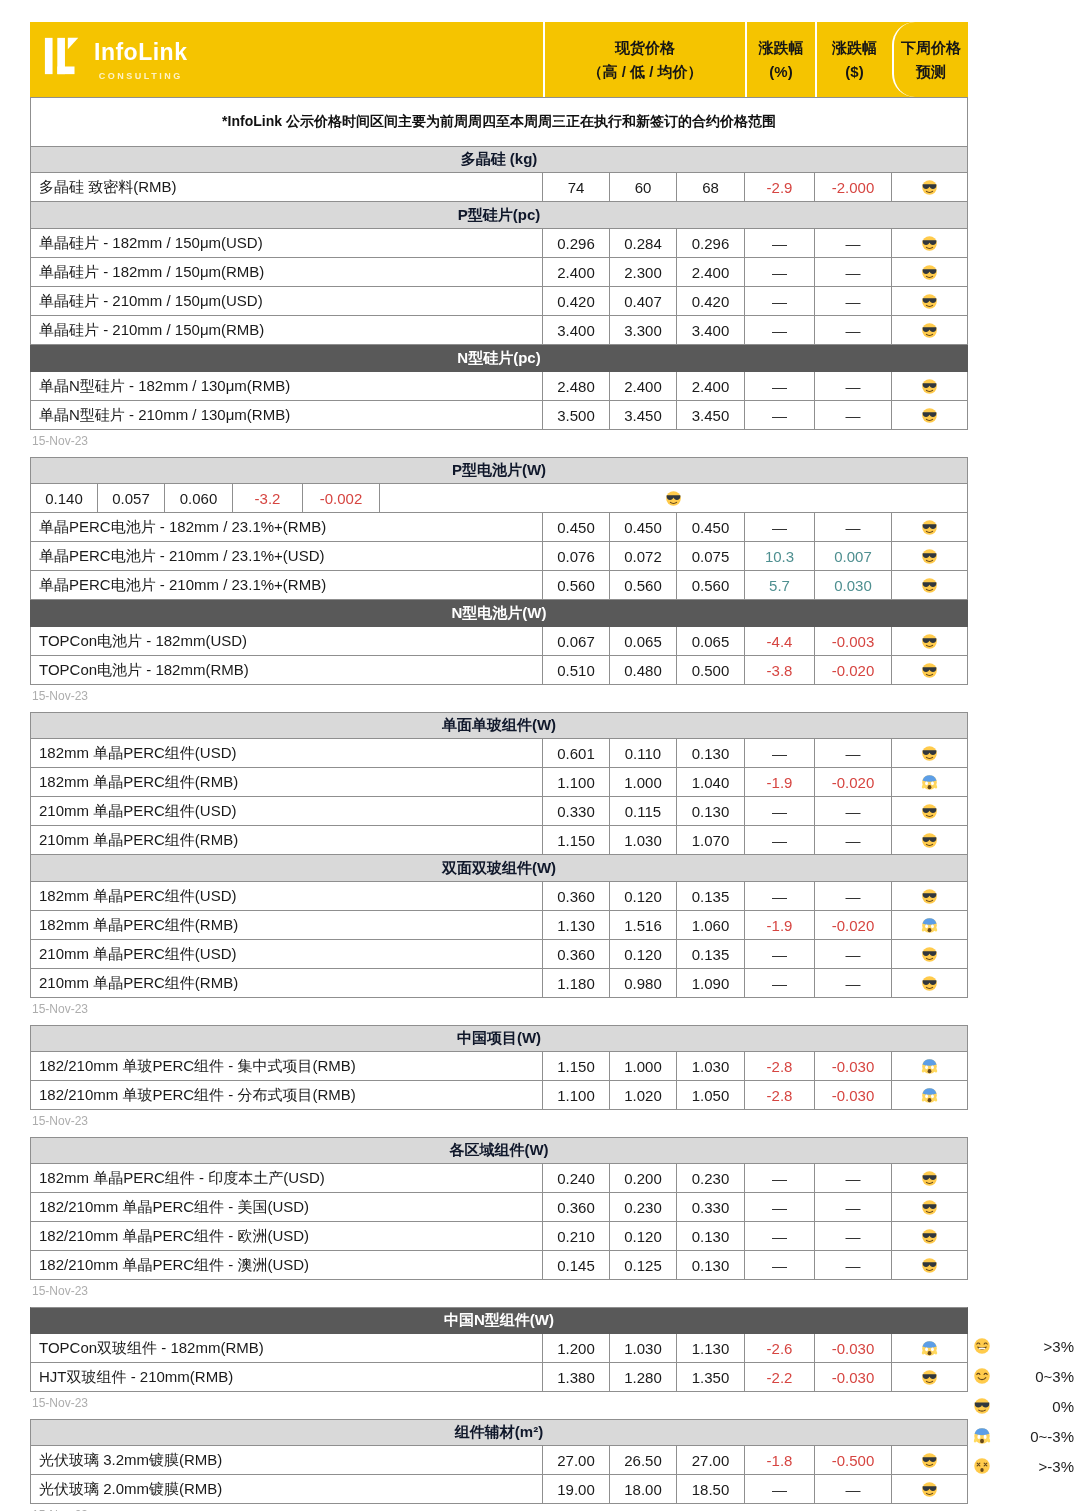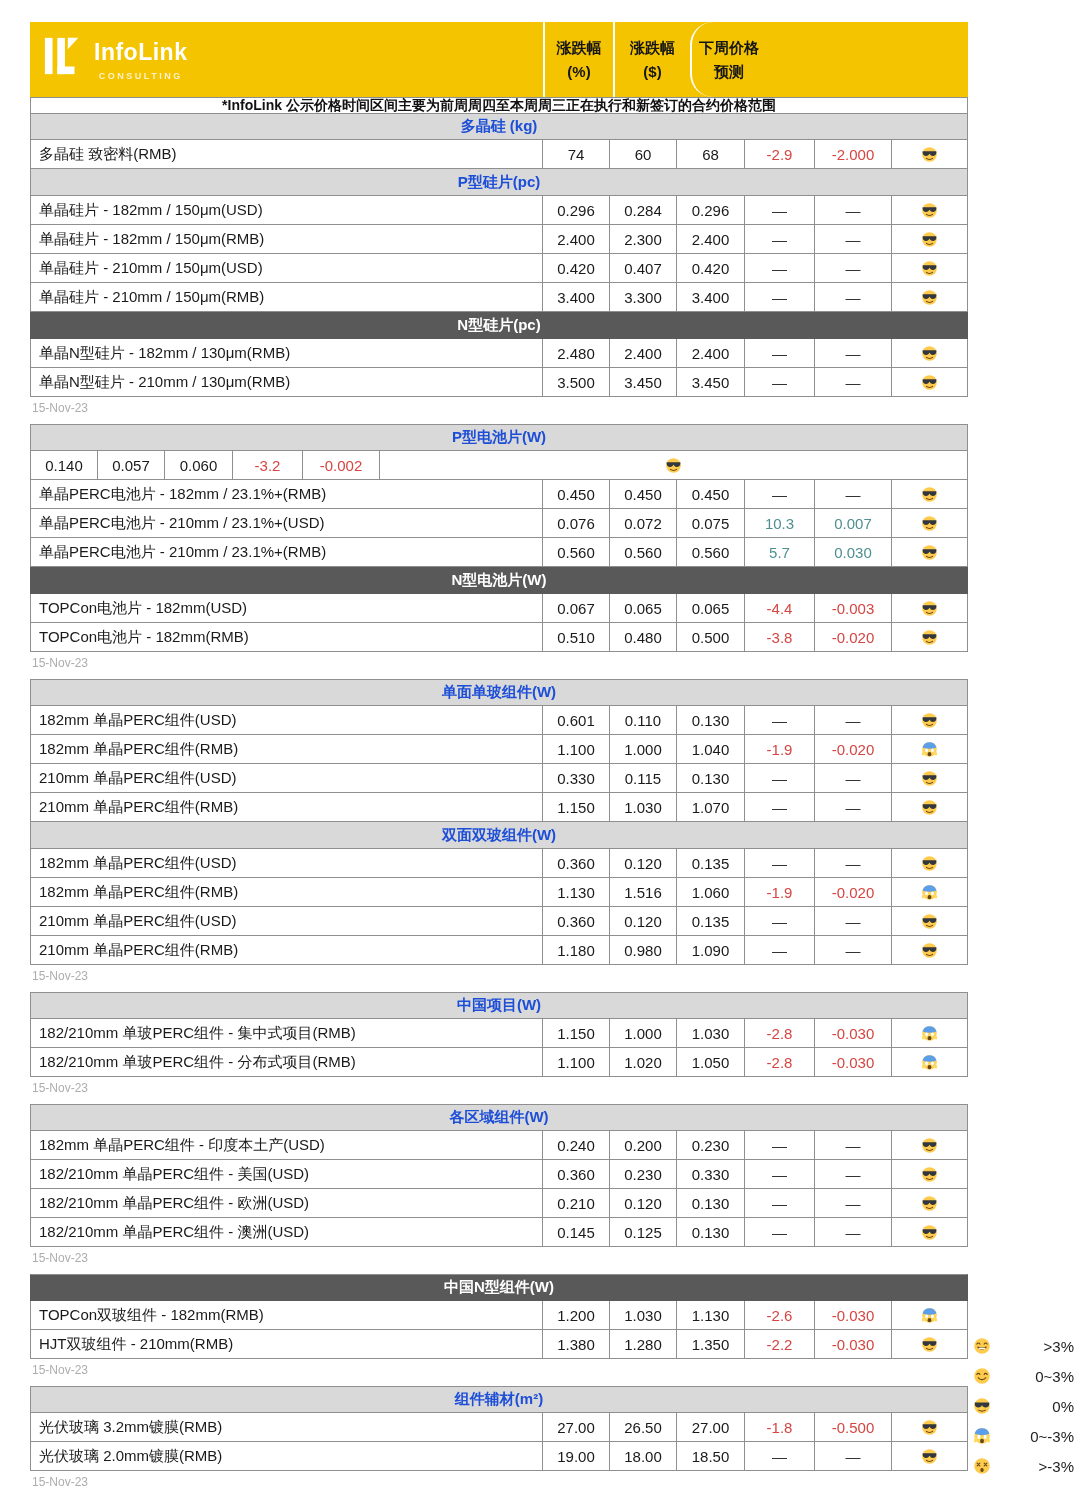--- a/index.html
+++ b/index.html
@@ -27,29 +27,29 @@
   .yh-pct{width:70px;border-left:2px solid #fff;}
   .yh-usd{width:77px;border-left:2px solid #fff;}
   .yh-pred{width:76px;border-left:2px solid #fff;border-radius:23px;}
 
   .logo-wrap{display:flex;align-items:flex-start;gap:9px;}
   .logo-mark svg{display:block;}
   .brand-name{color:#fff;font-size:23px;font-weight:700;letter-spacing:.5px;line-height:1;margin-top:6px;}
   .brand-sub{color:rgba(255,255,255,.78);font-size:9px;font-weight:700;letter-spacing:2.5px;margin-top:5px;}
 
   
-  .note-row{height:16px;border:1px solid var(--grid);border-bottom:none;background:#fff;
+  .note-row{height:49px;border:1px solid var(--grid);border-bottom:none;background:#fff;
     display:flex;align-items:center;justify-content:center;font-weight:700;font-size:14px;color:#111;}
 
   
   .group{margin-bottom:6px;}
   .section-header{height:27px;display:flex;align-items:center;justify-content:center;
     font-weight:700;font-size:15px;border:1px solid var(--grid);border-top:none;}
   .group > .section-header:first-child{border-top:1px solid var(--grid);}
-  .section-header.light{background:var(--light);color:#1d4ed8;}
+  .section-header.light{background:var(--light);color:#0f172a;}
   .section-header.dark{background:var(--dark);color:#fff;border-color:var(--dark);}
 
   .data-row{display:flex;height:29px;border:1px solid var(--grid);border-top:none;background:#fff;}
   .cell{display:flex;align-items:center;justify-content:center;height:100%;
     font-size:15px;color:#1a1a1a;border-right:1px solid var(--grid);}
   .cell.label{width:512px;justify-content:flex-start;padding-left:8px;letter-spacing:0;}
   .cell.high{width:67px;}
   .cell.low{width:67px;}
   .cell.avg{width:68px;}
   .cell.pct{width:70px;}
@@ -86,20 +86,24 @@
             <rect x="15" y="33" width="18" height="8" fill="#fff"></rect>
             <polygon points="26,3 37,3 26,15" fill="#fff"></polygon>
           </svg>
         </span>
         <span class="logo-text">
           <div class="brand-name">InfoLink</div>
           <div class="brand-sub">CONSULTING</div>
         </span>
       </div>
     </div>
+    <div class="yh-cell yh-spot">
+      <span>现货价格</span>
+      <span>（高 / 低 / 均价）</span>
+    </div>
     <div class="yh-cell yh-pct">
       <span>涨跌幅</span>
       <span>(%)</span>
     </div>
     <div class="yh-cell yh-usd">
       <span>涨跌幅</span>
       <span>($)</span>
     </div>
     <div class="yh-cell yh-pred">
       <span>下周价格</span>

